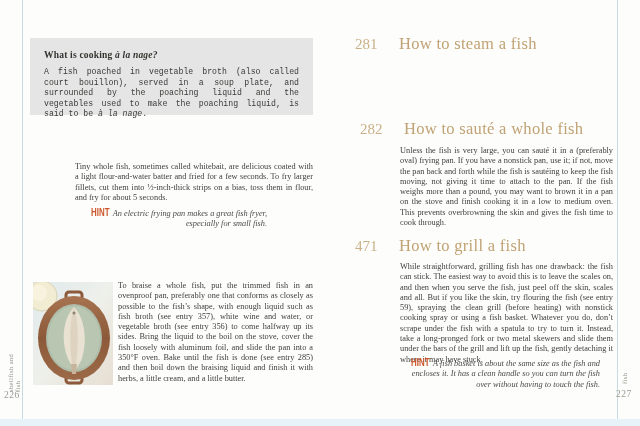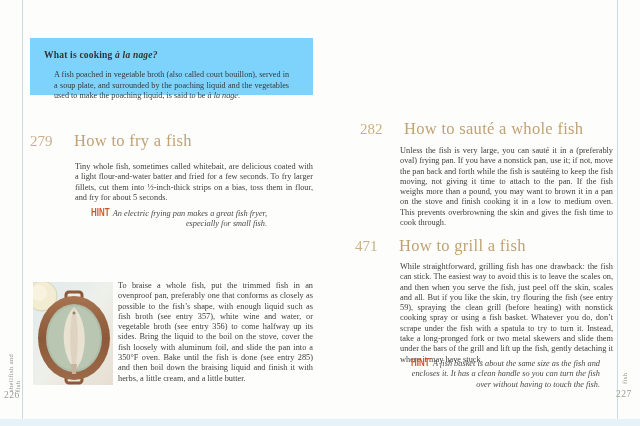--- a/index.html
+++ b/index.html
@@ -8,23 +8,23 @@
     background:#fdfdfb;
     font-family:"Liberation Serif","DejaVu Serif",serif;
     color:#3f3e3a;
   }
   .rule{position:absolute;top:0;bottom:0;width:1px;background:#c8dae4;}
   .rule.left{left:22px;}
   .rule.right{left:617px;}
   .bottom-band{position:absolute;left:0;right:0;bottom:0;height:7px;background:#e7f1f8;}
 
   
-  .infobox{position:absolute;left:30px;top:38px;width:283px;height:57px;background:#7dd3fc;box-sizing:border-box;padding:12px 14px;}
+  .infobox{position:absolute;left:30px;top:38px;width:283px;height:77px;background:#e5e5e5;box-sizing:border-box;padding:12px 14px;}
   .infobox h3{margin:0 0 7px 0;font-size:9.5px;font-weight:bold;color:#33332f;letter-spacing:.2px;}
-  .infobox p{margin:10px;font-size:8.2px;line-height:10.5px;color:#3a3a38;text-align:justify;}
+  .infobox p{margin:0;font-size:8.2px;line-height:10.5px;color:#3a3a38;text-align:justify;font-family:Liberation Mono, monospace;}
   .it{font-style:italic;}
 
   
   .entry-head{position:absolute;white-space:nowrap;}
   .entry-num{display:inline-block;font-size:15px;color:#c9b088;}
   .entry-title{display:inline-block;font-size:16.5px;color:#c0a274;letter-spacing:.3px;}
 
   .body-text{position:absolute;font-size:8.3px;line-height:10.3px;text-align:justify;color:#3f3e3a;}
 
   .hint{position:absolute;font-size:8.3px;line-height:10.3px;color:#4a4a46;font-style:italic;text-align:right;}
@@ -53,24 +53,20 @@
 
   <div class="rule left"></div>
   <div class="rule right"></div>
   <div class="bottom-band"></div>
 
   <div class="infobox">
     <h3><span>What is cooking </span><span class="it">à la nage?</span></h3>
     <p><span>A fish poached in vegetable broth (also called court bouillon), served in a soup plate, and surrounded by the poaching liquid and the vegetables used to make the poaching liquid, is said to be </span><span class="it">à la nage</span><span>.</span></p>
   </div>
 
-  <div class="entry-head" style="left:30px;top:131px;">
-    <span class="entry-num" style="width:40px;">279</span>
-    <span class="entry-title">How to fry a fish</span>
-  </div>
   <div class="body-text" style="left:75px;top:162px;width:238px;">Tiny whole fish, sometimes called whitebait, are delicious coated with a light flour-and-water batter and fried for a few seconds. To fry larger fillets, cut them into ½-inch-thick strips on a bias, toss them in flour, and fry for about 5 seconds.</div>
   <div class="hint" style="left:75px;top:207px;width:192px;">
     <span class="hint-label">HINT</span><span> An electric frying pan makes a great fish fryer, especially for small fish.</span>
   </div>
 
 
   <div class="photo">
     <svg width="80" height="103" viewBox="0 0 80 103">
       <defs>
         <linearGradient id="bg" x1="0" y1="0" x2="1" y2="1">
@@ -97,20 +93,24 @@
       <path d="M38,82 L44,82 L43,92 L39,92 Z" fill="#c7b49a"></path>
       <circle cx="41" cy="31" r="1.5" fill="#8f8374"></circle>
     </svg>
   </div>
 
   <div class="body-text" style="left:118px;top:281px;width:195px;">To braise a whole fish, put the trimmed fish in an ovenproof pan, preferably one that conforms as closely as possible to the fish’s shape, with enough liquid such as fish broth (see entry 357), white wine and water, or vegetable broth (see entry 356) to come halfway up its sides. Bring the liquid to the boil on the stove, cover the fish loosely with aluminum foil, and slide the pan into a 350°F oven. Bake until the fish is done (see entry 285) and then boil down the braising liquid and finish it with herbs, a little cream, and a little butter.</div>
 
   <div class="tab-label left">shellfish and fish</div>
   <div class="page-num left">226</div>
 
+  <div class="entry-head" style="left:355px;top:34px;">
+    <span class="entry-num" style="width:40px;">281</span>
+    <span class="entry-title">How to steam a fish</span>
+  </div>
 
   <div class="entry-head" style="left:360px;top:119px;">
     <span class="entry-num" style="width:40px;">282</span>
     <span class="entry-title">How to sauté a whole fish</span>
   </div>
   <div class="body-text" style="left:400px;top:146px;width:213px;">Unless the fish is very large, you can sauté it in a (preferably oval) frying pan. If you have a nonstick pan, use it; if not, move the pan back and forth while the fish is sautéing to keep the fish moving, not giving it time to attach to the pan. If the fish weighs more than a pound, you may want to brown it in a pan on the stove and finish cooking it in a low to medium oven. This prevents overbrowning the skin and gives the fish time to cook through.</div>
 
   <div class="entry-head" style="left:355px;top:236px;">
     <span class="entry-num" style="width:40px;">471</span>
     <span class="entry-title">How to grill a fish</span>

